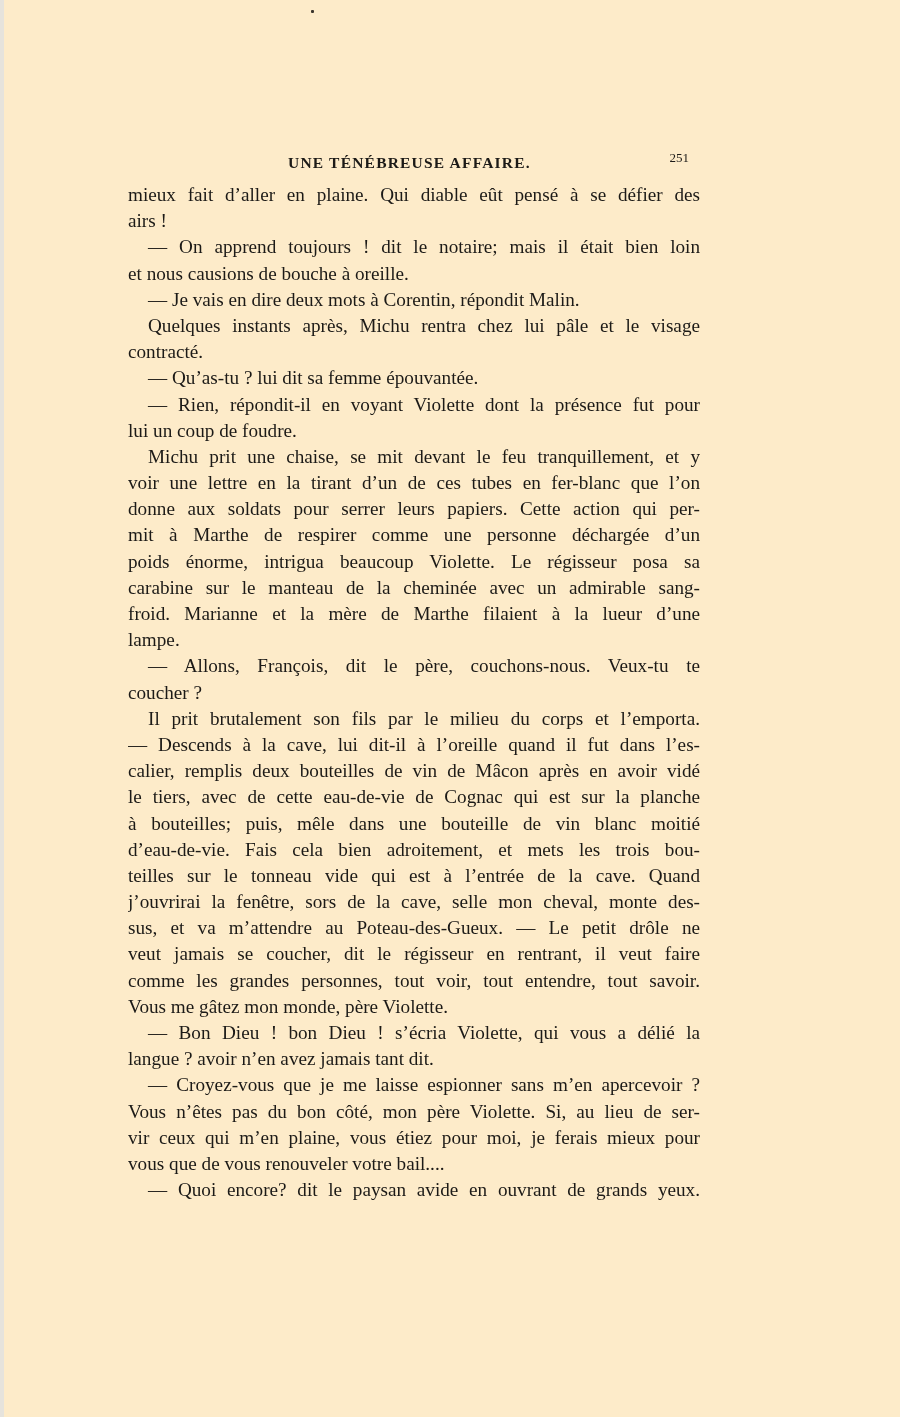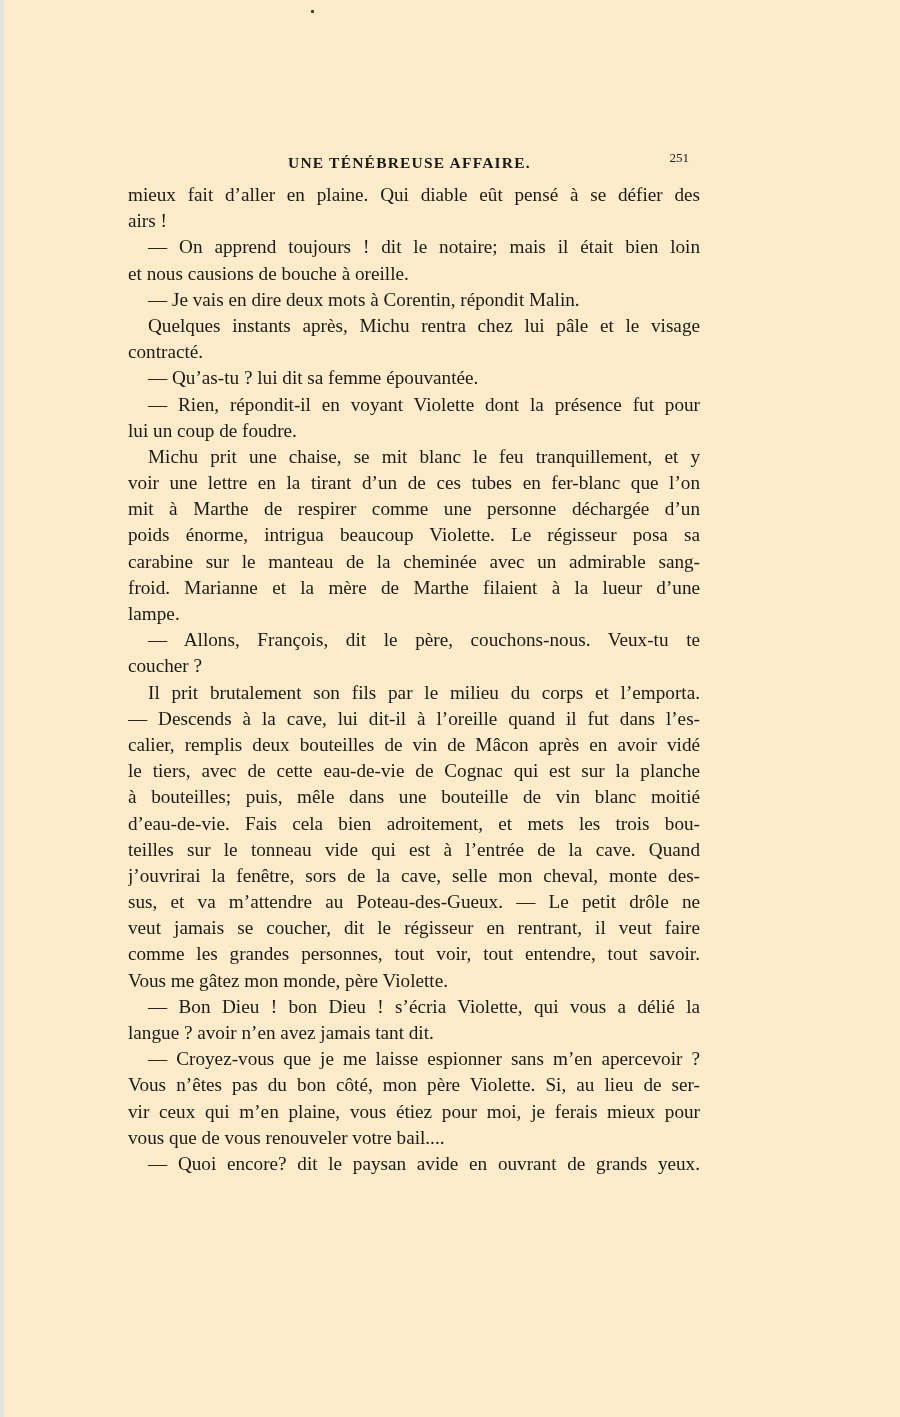--- a/index.html
+++ b/index.html
@@ -91,22 +91,23 @@
     <div class="line">mieux fait d’aller en plaine. Qui diable eût pensé à se défier des</div>
     <div class="line last">airs !</div>
     <div class="line indent">— On apprend toujours ! dit le notaire; mais il était bien loin</div>
     <div class="line last">et nous causions de bouche à oreille.</div>
     <div class="line indent last">— Je vais en dire deux mots à Corentin, répondit Malin.</div>
     <div class="line indent">Quelques instants après, Michu rentra chez lui pâle et le visage</div>
     <div class="line last">contracté.</div>
     <div class="line indent last">— Qu’as-tu ? lui dit sa femme épouvantée.</div>
     <div class="line indent">— Rien, répondit-il en voyant Violette dont la présence fut pour</div>
     <div class="line last">lui un coup de foudre.</div>
-    <div class="line indent">Michu prit une chaise, se mit blanc le feu tranquillement, et y</div>
+    <div class="line indent">Michu prit une chaise, se mit devant le feu tranquillement, et y</div>
     <div class="line">voir une lettre en la tirant d’un de ces tubes en fer-blanc que l’on</div>
+    <div class="line">donne aux soldats pour serrer leurs papiers. Cette action qui per-</div>
     <div class="line">mit à Marthe de respirer comme une personne déchargée d’un</div>
     <div class="line">poids énorme, intrigua beaucoup Violette. Le régisseur posa sa</div>
     <div class="line">carabine sur le manteau de la cheminée avec un admirable sang-</div>
     <div class="line">froid. Marianne et la mère de Marthe filaient à la lueur d’une</div>
     <div class="line last">lampe.</div>
     <div class="line indent">— Allons, François, dit le père, couchons-nous. Veux-tu te</div>
     <div class="line last">coucher ?</div>
     <div class="line indent">Il prit brutalement son fils par le milieu du corps et l’emporta.</div>
     <div class="line">— Descends à la cave, lui dit-il à l’oreille quand il fut dans l’es-</div>
     <div class="line">calier, remplis deux bouteilles de vin de Mâcon après en avoir vidé</div>

